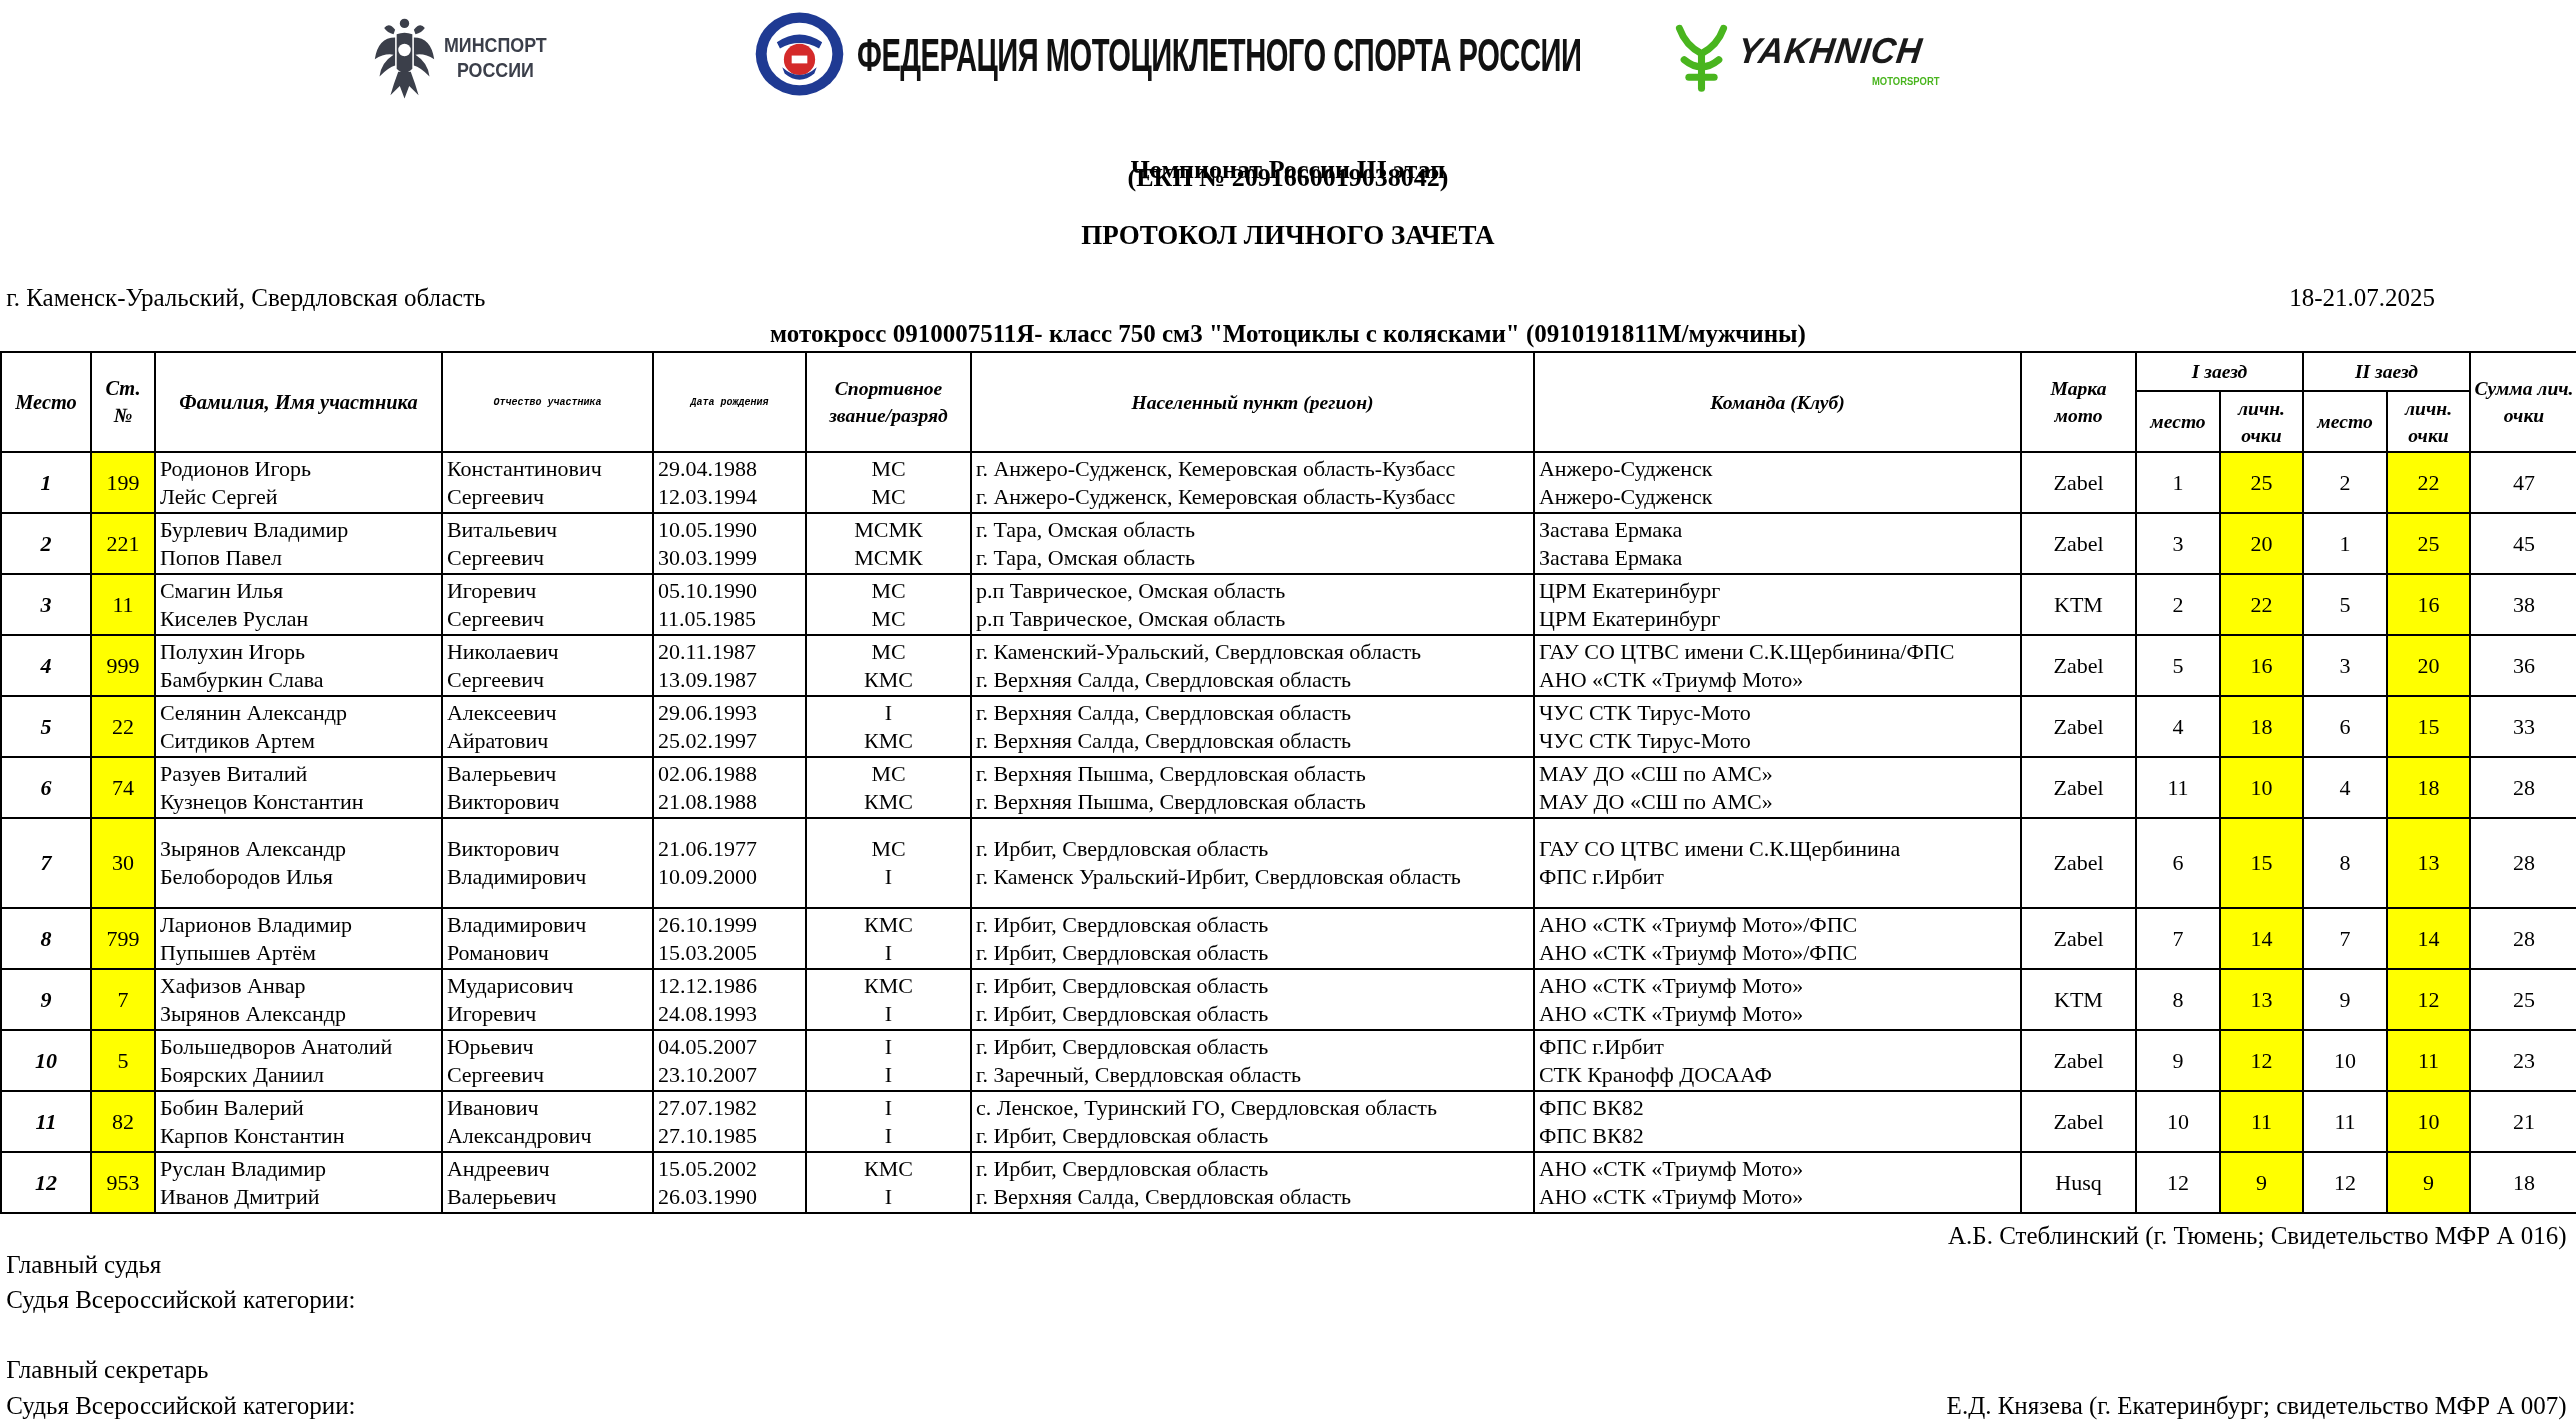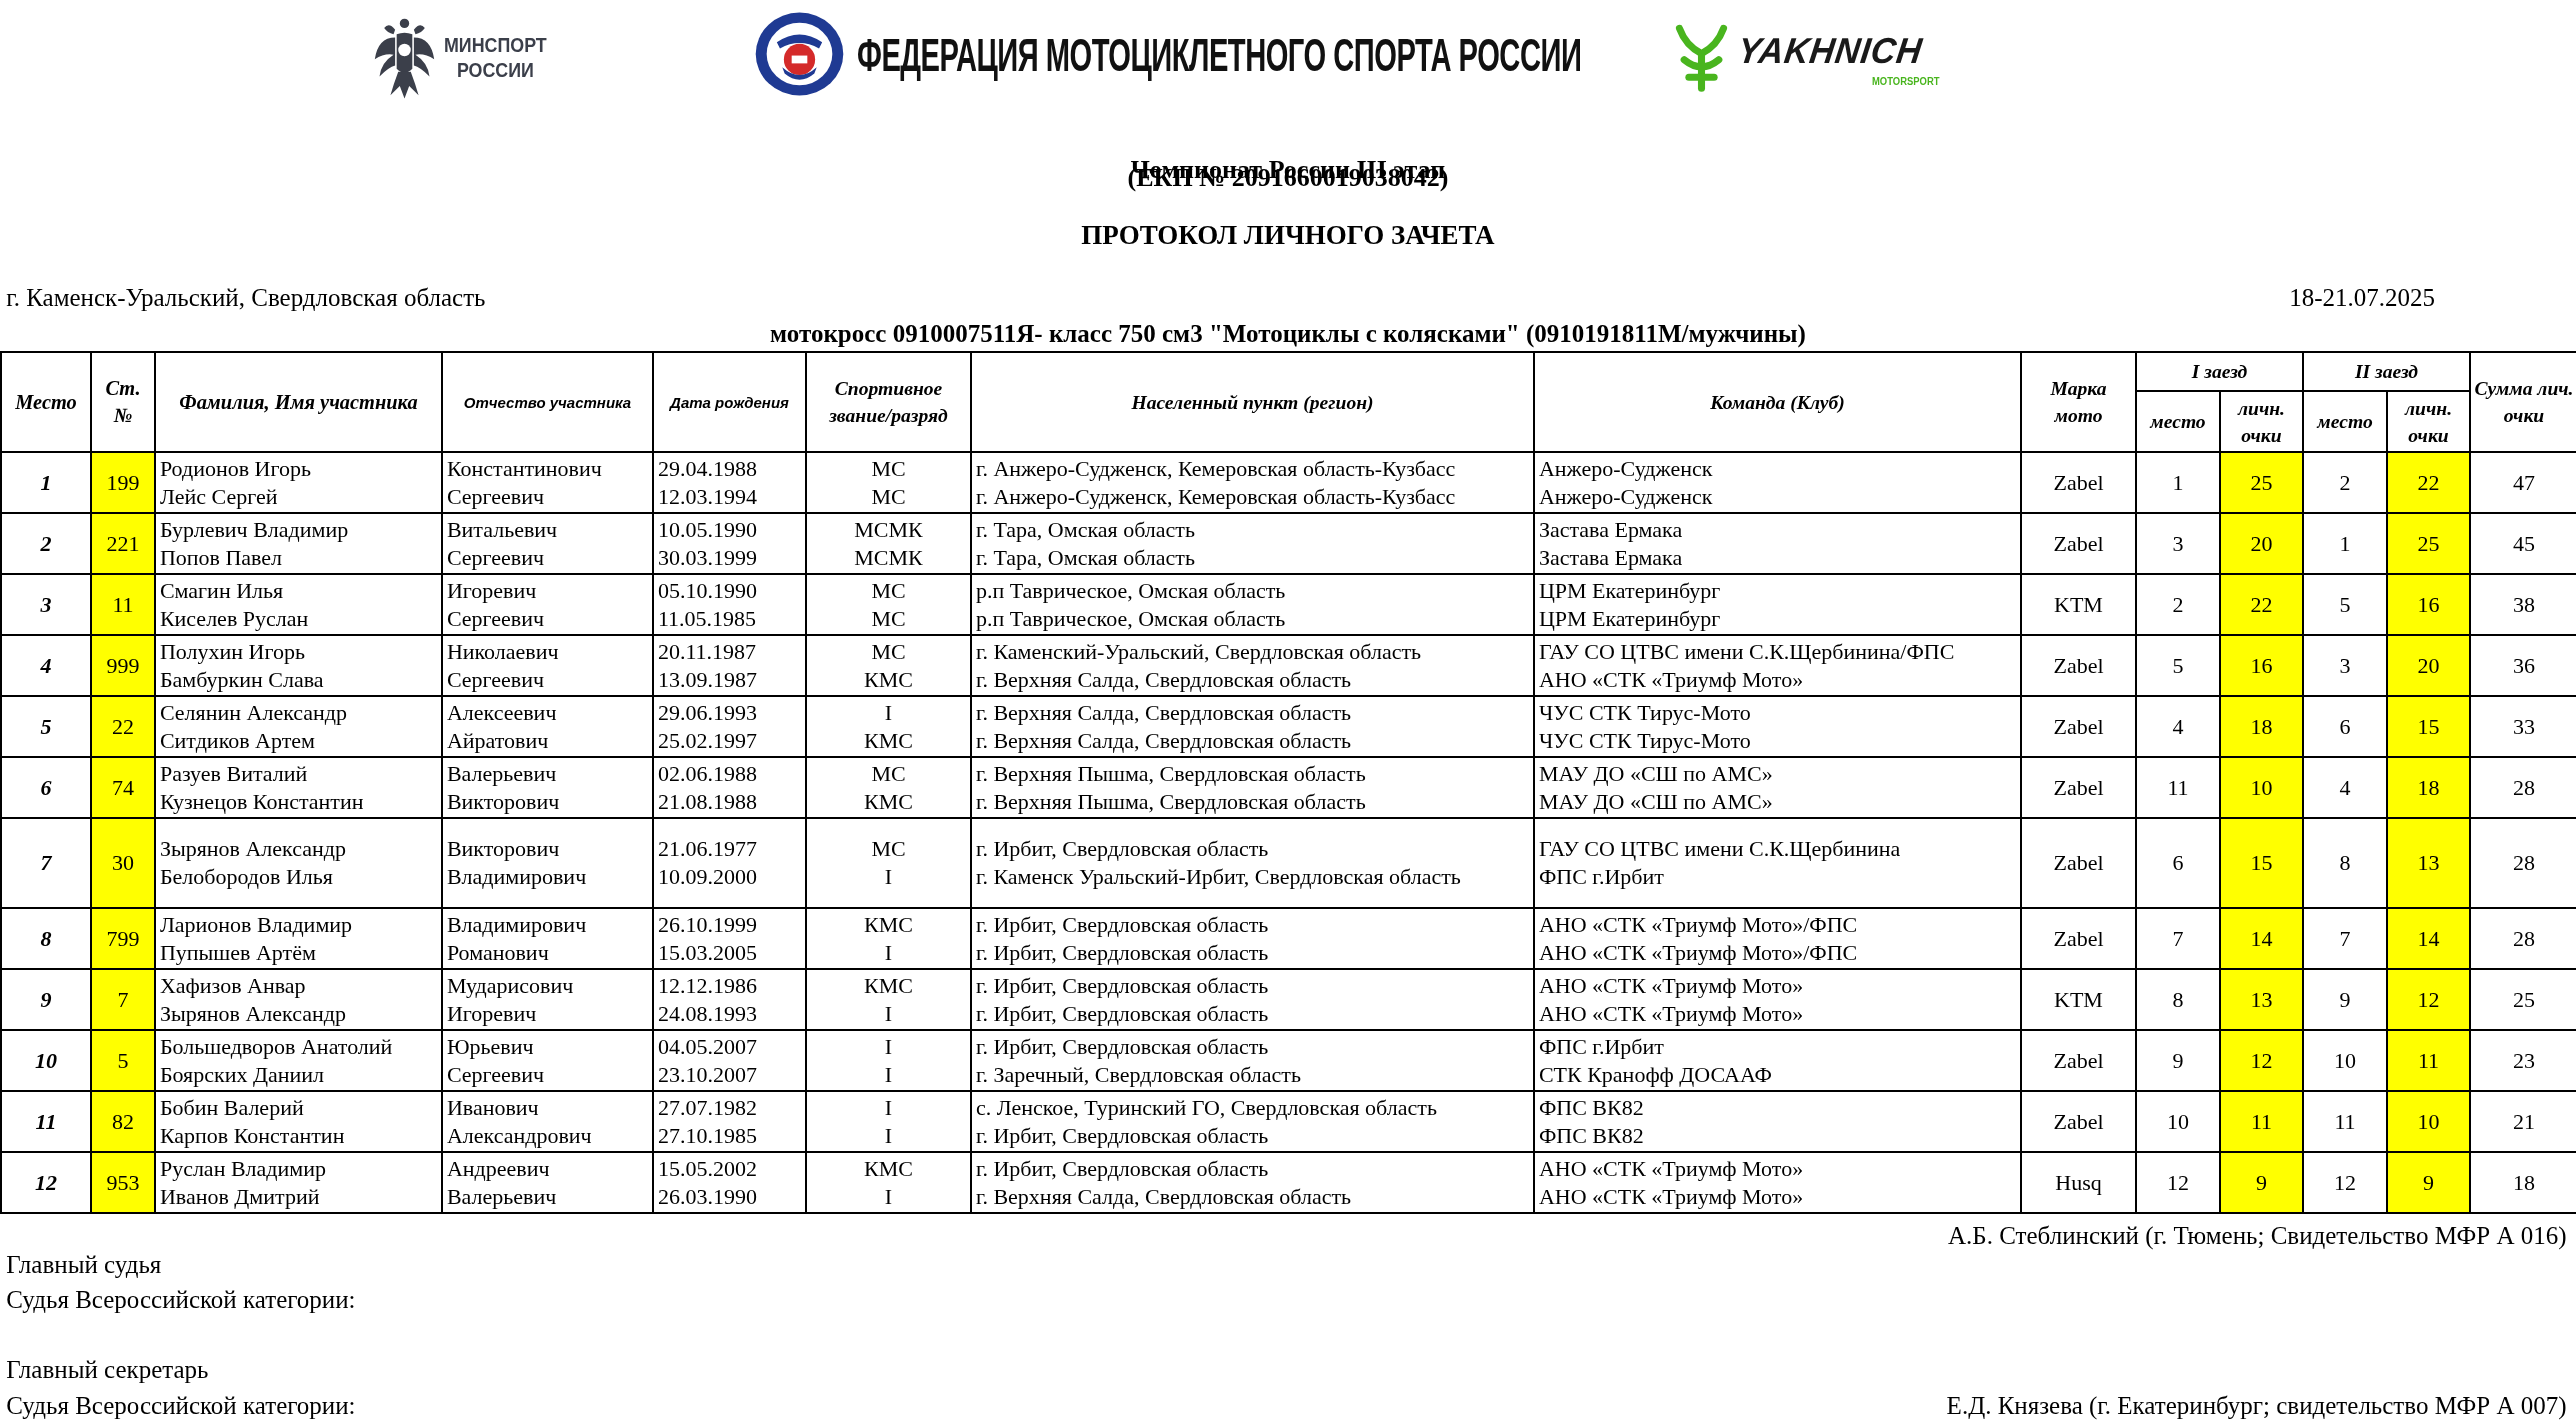--- a/index.html
+++ b/index.html
@@ -25,21 +25,21 @@
   .t2 { top: 163px; }
   .t3 { top: 220px; font-size: 27px; text-align: center; }
   .venue { position: absolute; left: 6.3px; top: 284px; font-size: 25px; }
   .dates { position: absolute; right: 141px; top: 284px; font-size: 25px; }
   .discipline { position: absolute; left: 0; width: 2576px; top: 320px; text-align: center; font-weight: bold; font-size: 25px; }
 
   
   table.results { position: absolute; left: 0; top: 351px; width: 2576px; border-collapse: collapse; table-layout: fixed; }
   table.results th, table.results td { border: 2.4px solid #000; }
   table.results th { font-style: italic; font-weight: bold; font-size: 19.6px; line-height: 27px; text-align: center; vertical-align: middle; padding: 0 3.1px; }
-  table.results th.sans { font-family: Liberation Sans, sans-serif; font-size: 15px; transform-origin: center; }
+  table.results th.sans { font-family: Liberation Mono, monospace; font-size: 10px; transform-origin: center; }
   table.results th.big { font-size: 20.4px; }
   table.results thead tr.h1 th { height: 39px; }
   table.results thead tr.h2 th { height: 61px; }
   table.results td { font-size: 22px; line-height: 28px; vertical-align: middle; padding: 0 3.9px; }
   table.results tbody tr { height: 61px; }
   table.results tbody tr.tall { height: 90px; }
   td.place { text-align: center; font-style: italic; font-weight: bold; font-size: 21px; }
   td.num { text-align: center; background: #ffff00; font-size: 23px; padding: 0; }
   td.center { text-align: center; }
   td.pts { text-align: center; background: #ffff00; font-size: 23px; }

